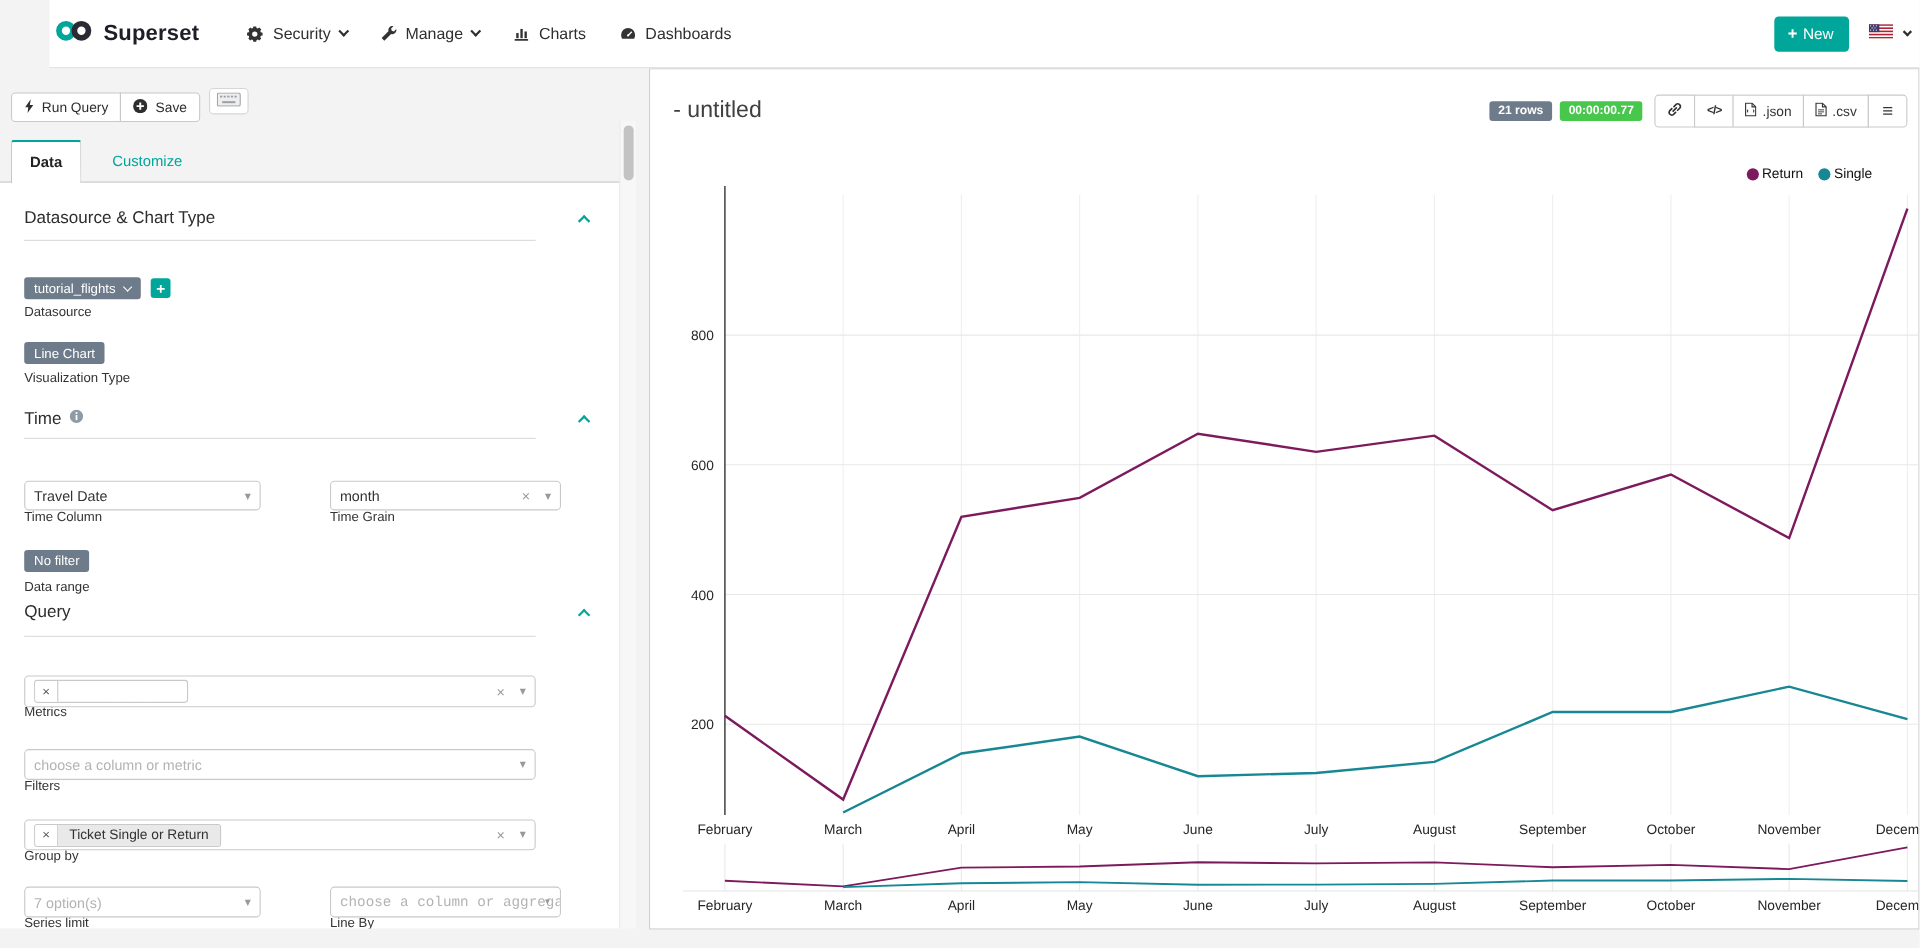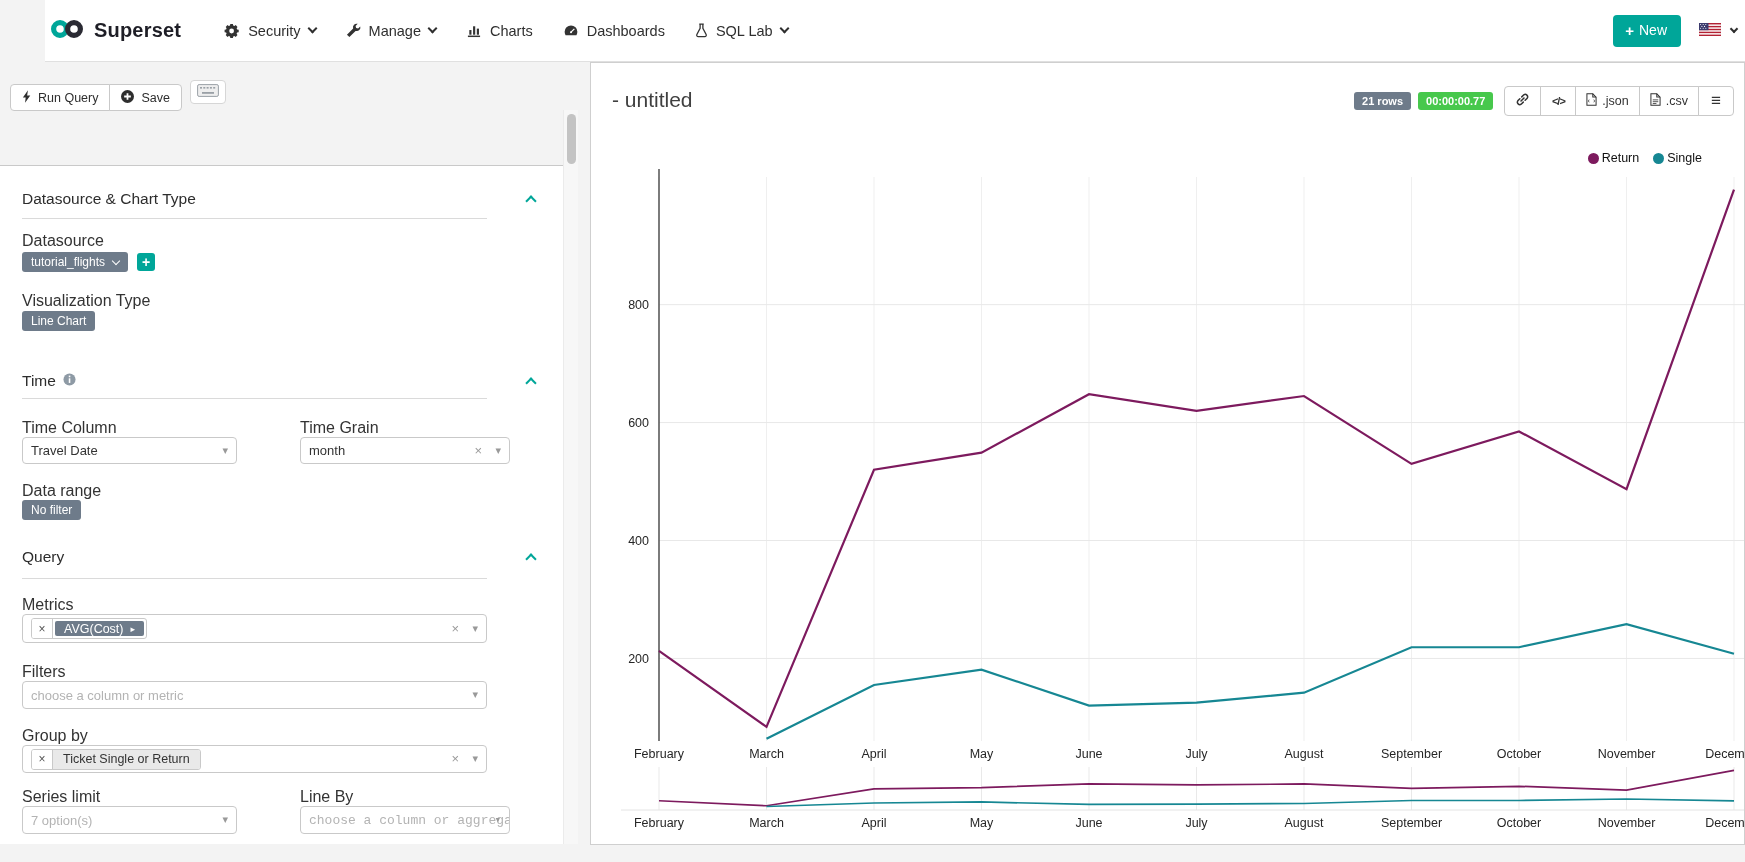--- a/index.html
+++ b/index.html
@@ -47,21 +47,21 @@
   .tab-data { width:64px; background:#fff; border:1px solid #c9c9c9; border-top:2px solid #00A699;
               border-bottom:1px solid #fff; border-radius:3px 3px 0 0; display:flex; align-items:center;
               justify-content:center; font-size:13.5px; font-weight:700; color:#222; cursor:pointer; margin-bottom:-1px; }
   .tab-customize { color:#00A699; padding:0 28px; display:flex; align-items:center; font-size:13.5px; cursor:pointer; }
 
   .panel-content { position:absolute; top:109px; left:0; width:563px; bottom:18px; background:#fff; overflow:hidden; }
   .section-title { position:absolute; left:22px; font-size:15.5px; color:#2d2d2d; display:flex; align-items:center; gap:7px; }
   .sec-caret { position:absolute; right:28px; width:8px; height:8px; border-right:2px solid #00A699;
                border-bottom:2px solid #00A699; transform:rotate(-135deg); cursor:pointer; }
   .divider { position:absolute; left:22px; width:465px; height:1px; background:#dadada; }
-  .ctl-label { position:absolute; font-size:16px; color:#333; }
+  .ctl-label { position:absolute; font-size:12px; color:#333;margin-top:44px; }
 
   .tag { background:#6e7b8a; color:#fff; font-size:12px; border-radius:3px; height:20px;
          display:inline-flex; align-items:center; padding:4px 9px; gap:8px; cursor:pointer; }
   .tag .wchev { width:6px; height:6px; border-right:1.6px solid #fff; border-bottom:1.6px solid #fff;
                 transform:rotate(45deg); margin-top:-3px; }
   .add-btn { width:18px; height:18px; background:#00A699; border-radius:3px; color:#fff; font-size:14px;
              font-weight:700; display:inline-flex; align-items:center; justify-content:center;
              margin-left:9px; cursor:pointer; }
 
   .select { position:absolute; border:1px solid #c9c9c9; border-radius:4px; background:#fff; height:27px;
@@ -69,21 +69,21 @@
             overflow:hidden; white-space:nowrap; cursor:pointer; }
   .placeholder { color:#b3b3b3; }
   .sel-caret { position:absolute; right:8px; top:50%; transform:translateY(-52%); color:#999; font-size:11px; }
   .sel-x { position:absolute; right:27px; top:50%; transform:translateY(-52%); color:#9a9a9a; font-size:13px; }
 
   .chipbox { display:inline-flex; align-items:stretch; border:1px solid #c9c9c9; border-radius:3px;
              overflow:hidden; height:21px; background:#fff; }
   .chipbox .x { width:21px; display:flex; align-items:center; justify-content:center; font-size:12px;
                 color:#555; border-right:1px solid #c9c9c9; background:#fff; cursor:pointer; }
   .chipbox .body { display:flex; align-items:center; gap:7px; padding:0 10px; font-size:12.5px; }
-  .chipbox .body.dark { background:#6e7b8a; color:#fff; margin:2px; border-radius:2px; padding:0 9px; }
+  .chipbox .body.dark { background:#6e7b8a; color:#fff; margin:14px; border-radius:2px; padding:0 9px; }
   .chipbox .body.light { background:#e9e9e9; color:#333; }
   .rcaret { font-size:9px; }
 
   .sb-track { position:absolute; left:563px; top:53px; width:15px; bottom:18px; background:#f7f7f7;
               border-left:1px solid #ebebeb; cursor:pointer; }
   .sb-thumb { position:absolute; left:3px; top:4px; width:9px; height:50px; background:#c3c3c3; border-radius:5px; }
 
   
   .chart-card { position:absolute; left:590px; top:5px; width:1155px; bottom:17px; background:#fff;
                 border:1px solid #cfcfcf; overflow:hidden; }
@@ -162,29 +162,20 @@
     <span class="ic">
       <svg width="16" height="15" viewBox="0 0 16 16">
           <path fill="#333" d="M8 2.6a6.8 6.8 0 0 0-6.8 6.8c0 1.3.4 2.5 1 3.6h11.6c.6-1.1 1-2.3 1-3.6A6.8 6.8 0 0 0 8 2.6z"></path>
           <path d="M8 9.8l3.6-3.6" stroke="#fff" stroke-width="1.3"></path>
           <circle cx="8" cy="9.8" r="1.1" fill="#fff"></circle>
         </svg>
     </span>
     <span>Dashboards</span>
   </div>
 
-  <div class="nav-item">
-    <span class="ic">
-      <svg width="13" height="15" viewBox="0 0 16 18">
-          <path d="M5.2 1.2h5.6M6.3 1.2v5L2.3 14a1.8 1.8 0 0 0 1.6 2.6h8.2a1.8 1.8 0 0 0 1.6-2.6l-4-7.8v-5" fill="none" stroke="#333" stroke-width="1.6"></path>
-        </svg>
-    </span>
-    <span>SQL Lab</span>
-    <span class="chev"></span>
-  </div>
 
   <div class="nav-right">
     <button class="new-btn">
       <span class="plus">+</span>
       <span>New</span>
     </button>
     <div class="flag-wrap">
       <span>
         <svg width="22" height="13" viewBox="0 0 22 13">
           <rect width="22" height="13" fill="#fff" stroke="#d0d0d0" stroke-width=".5"></rect>
@@ -257,20 +248,24 @@
                 <rect x="12.9" y="3" width="2" height="1.6"></rect>
                 <rect x="16.2" y="3" width="2" height="1.6"></rect>
                 <rect x="5" y="8" width="12" height="1.8"></rect>
               </g>
             </svg>
         </span>
       </button>
     </div>
 
     <div class="tab-underline"></div>
+    <div class="tabs">
+      <div class="tab-data">Data</div>
+      <div class="tab-customize">Customize</div>
+    </div>
 
     <div class="panel-content">
 
       <div class="section-title" style="top:24px;">Datasource &amp; Chart Type</div>
       <span class="sec-caret" style="top:31px;"></span>
       <div class="divider" style="top:52px;"></div>
 
       <div class="ctl-label" style="top:66px; left:22px;">Datasource</div>
       <div style="position:absolute; top:86px; left:22px; display:flex; align-items:center;">
         <span class="tag">

